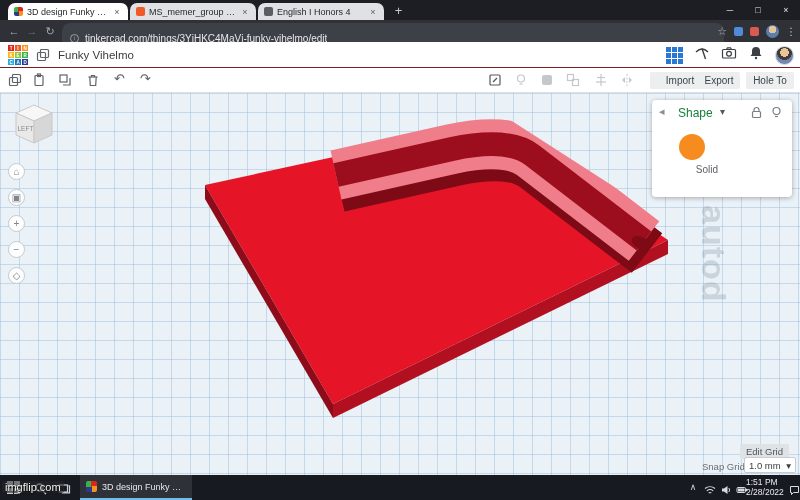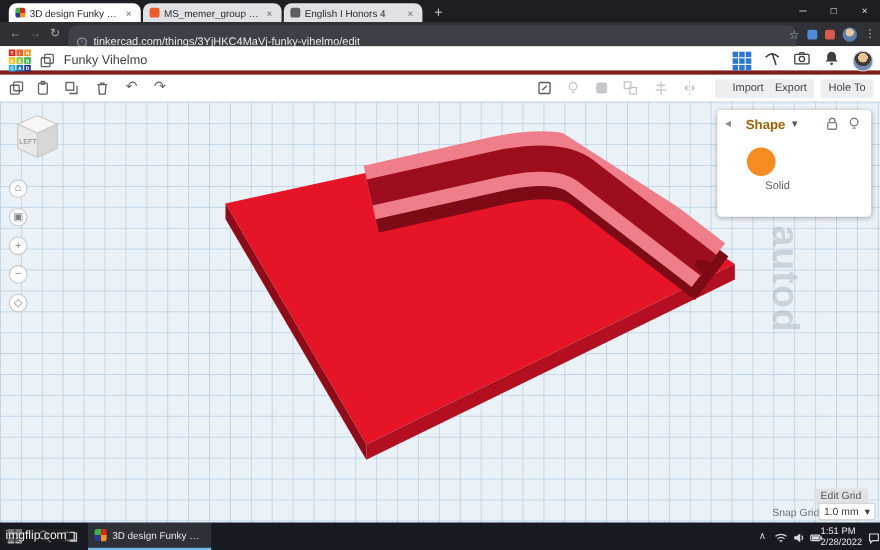--- a/index.html
+++ b/index.html
@@ -28,21 +28,21 @@
   .url-text{font-size:10px;color:#e6e8ea;white-space:nowrap;overflow:hidden}
   .urlrow-right{position:absolute;right:4px;top:0;height:22px;display:flex;align-items:center;gap:7px}
   .star{color:#a6abb1;font-size:11px}
   .ext{width:9px;height:9px;border-radius:2px}
   .ext-blue{background:#4e8cd8}
   .ext-red{background:#d85a50}
   .mini-avatar{width:13px;height:13px;border-radius:50%;background:radial-gradient(circle at 50% 35%,#e8c49a 0 34%,#5a7fae 35%)}
   .kebab{color:#cfd2d6;font-size:10px}
 
   
-  .tc-header{position:absolute;left:0;top:42px;width:800px;height:26px;background:#fff;border-bottom:4px solid #7f1d1d}
+  .tc-header{position:absolute;left:0;top:42px;width:800px;height:26px;background:#fff;border-bottom:1px solid #7f1d1d}
   .tc-logo{position:absolute;left:8px;top:3px;display:grid;grid-template-columns:repeat(3,6px);grid-template-rows:repeat(3,6px);gap:1px}
   .tile{font-size:4.5px;font-weight:bold;color:#fff;display:flex;align-items:center;justify-content:center}
   .tile:nth-child(1){background:#e2231a}.tile:nth-child(2){background:#f05a28}.tile:nth-child(3){background:#f6921e}
   .tile:nth-child(4){background:#fdb913}.tile:nth-child(5){background:#8cc63e}.tile:nth-child(6){background:#37b34a}
   .tile:nth-child(7){background:#29abe2}.tile:nth-child(8){background:#1b75bb}.tile:nth-child(9){background:#2b3990}
   .copy-design{position:absolute;left:36px;top:6px}
   .design-title{position:absolute;left:58px;top:7px;font-size:11.5px;color:#3a3d40}
   .hdr-right{position:absolute;right:6px;top:0;height:26px;display:flex;align-items:center;gap:11px}
   .apps-grid{display:grid;grid-template-columns:repeat(3,5px);grid-template-rows:repeat(3,5px);gap:1px}
   .apps-grid i{background:#2a77d4;display:block}
@@ -59,21 +59,21 @@
     background-image:linear-gradient(rgba(158,192,220,.5) 1px,transparent 1px),linear-gradient(90deg,rgba(158,192,220,.5) 1px,transparent 1px);
     background-size:19px 19px}
   .viewcube{position:absolute;left:10px;top:8px}
   .nav-btn{position:absolute;left:8px;width:17px;height:17px;border-radius:50%;background:rgba(255,255,255,.92);border:1px solid #c2c9d0;color:#7d858d;font-size:10px;text-align:center;line-height:15px}
   .model-svg{position:absolute;left:0;top:0;width:800px;height:382px}
   .autodesk{position:absolute;left:694px;top:112px;writing-mode:vertical-rl;font-size:34px;font-weight:bold;color:rgba(130,145,160,.30);letter-spacing:1px;pointer-events:none}
 
   
   .shape-panel{position:absolute;left:652px;top:7px;width:140px;height:97px;background:#fff;border-radius:4px;box-shadow:0 1px 5px rgba(0,0,0,.30)}
   .panel-collapse{position:absolute;left:7px;top:5px;font-size:11px;color:#8a8f94}
-  .panel-title{position:absolute;left:26px;top:6px;font-size:12px;font-weight:bold;color:#a16207}
+  .panel-title{position:absolute;left:26px;top:6px;font-size:12px;font-weight:normal;color:#15803d}
   .panel-caret{position:absolute;left:68px;top:6px;font-size:10px;color:#55585c}
   .panel-lock{position:absolute;right:28px;top:5px}
   .panel-bulb{position:absolute;right:8px;top:5px}
   .swatch{position:absolute;top:34px;width:52px;text-align:right}
   .swatch-circle{width:26px;height:26px;border-radius:50%;margin:0 auto 4px}
   .solid-circle{background:#f68b1f}
   .hole-circle{background:repeating-linear-gradient(135deg,#ffffff 0 3px,#c2c7cc 3px 5px);border:1px solid #b4b9bf}
   .swatch-label{font-size:10px;color:#5d6166}
 
   

